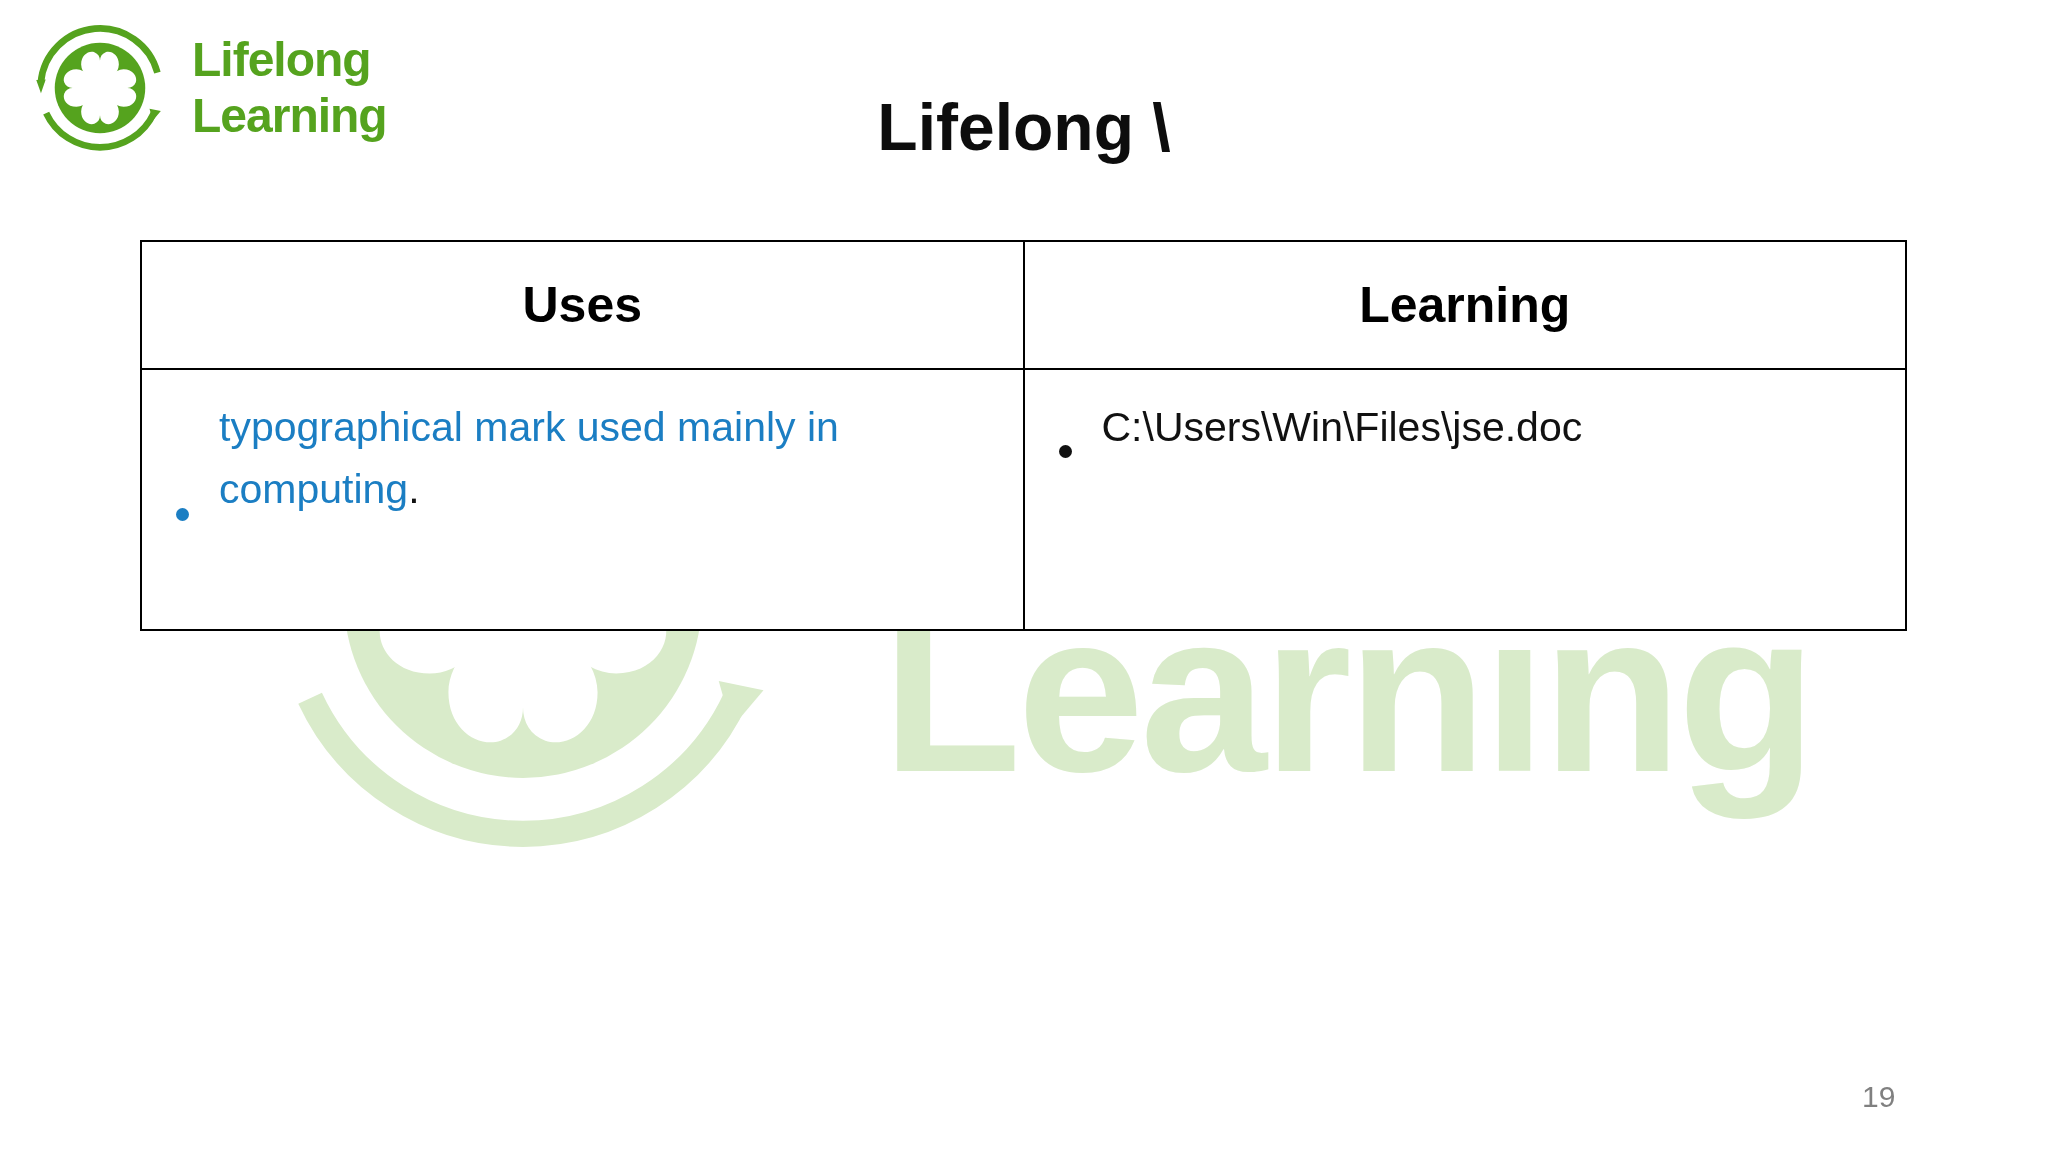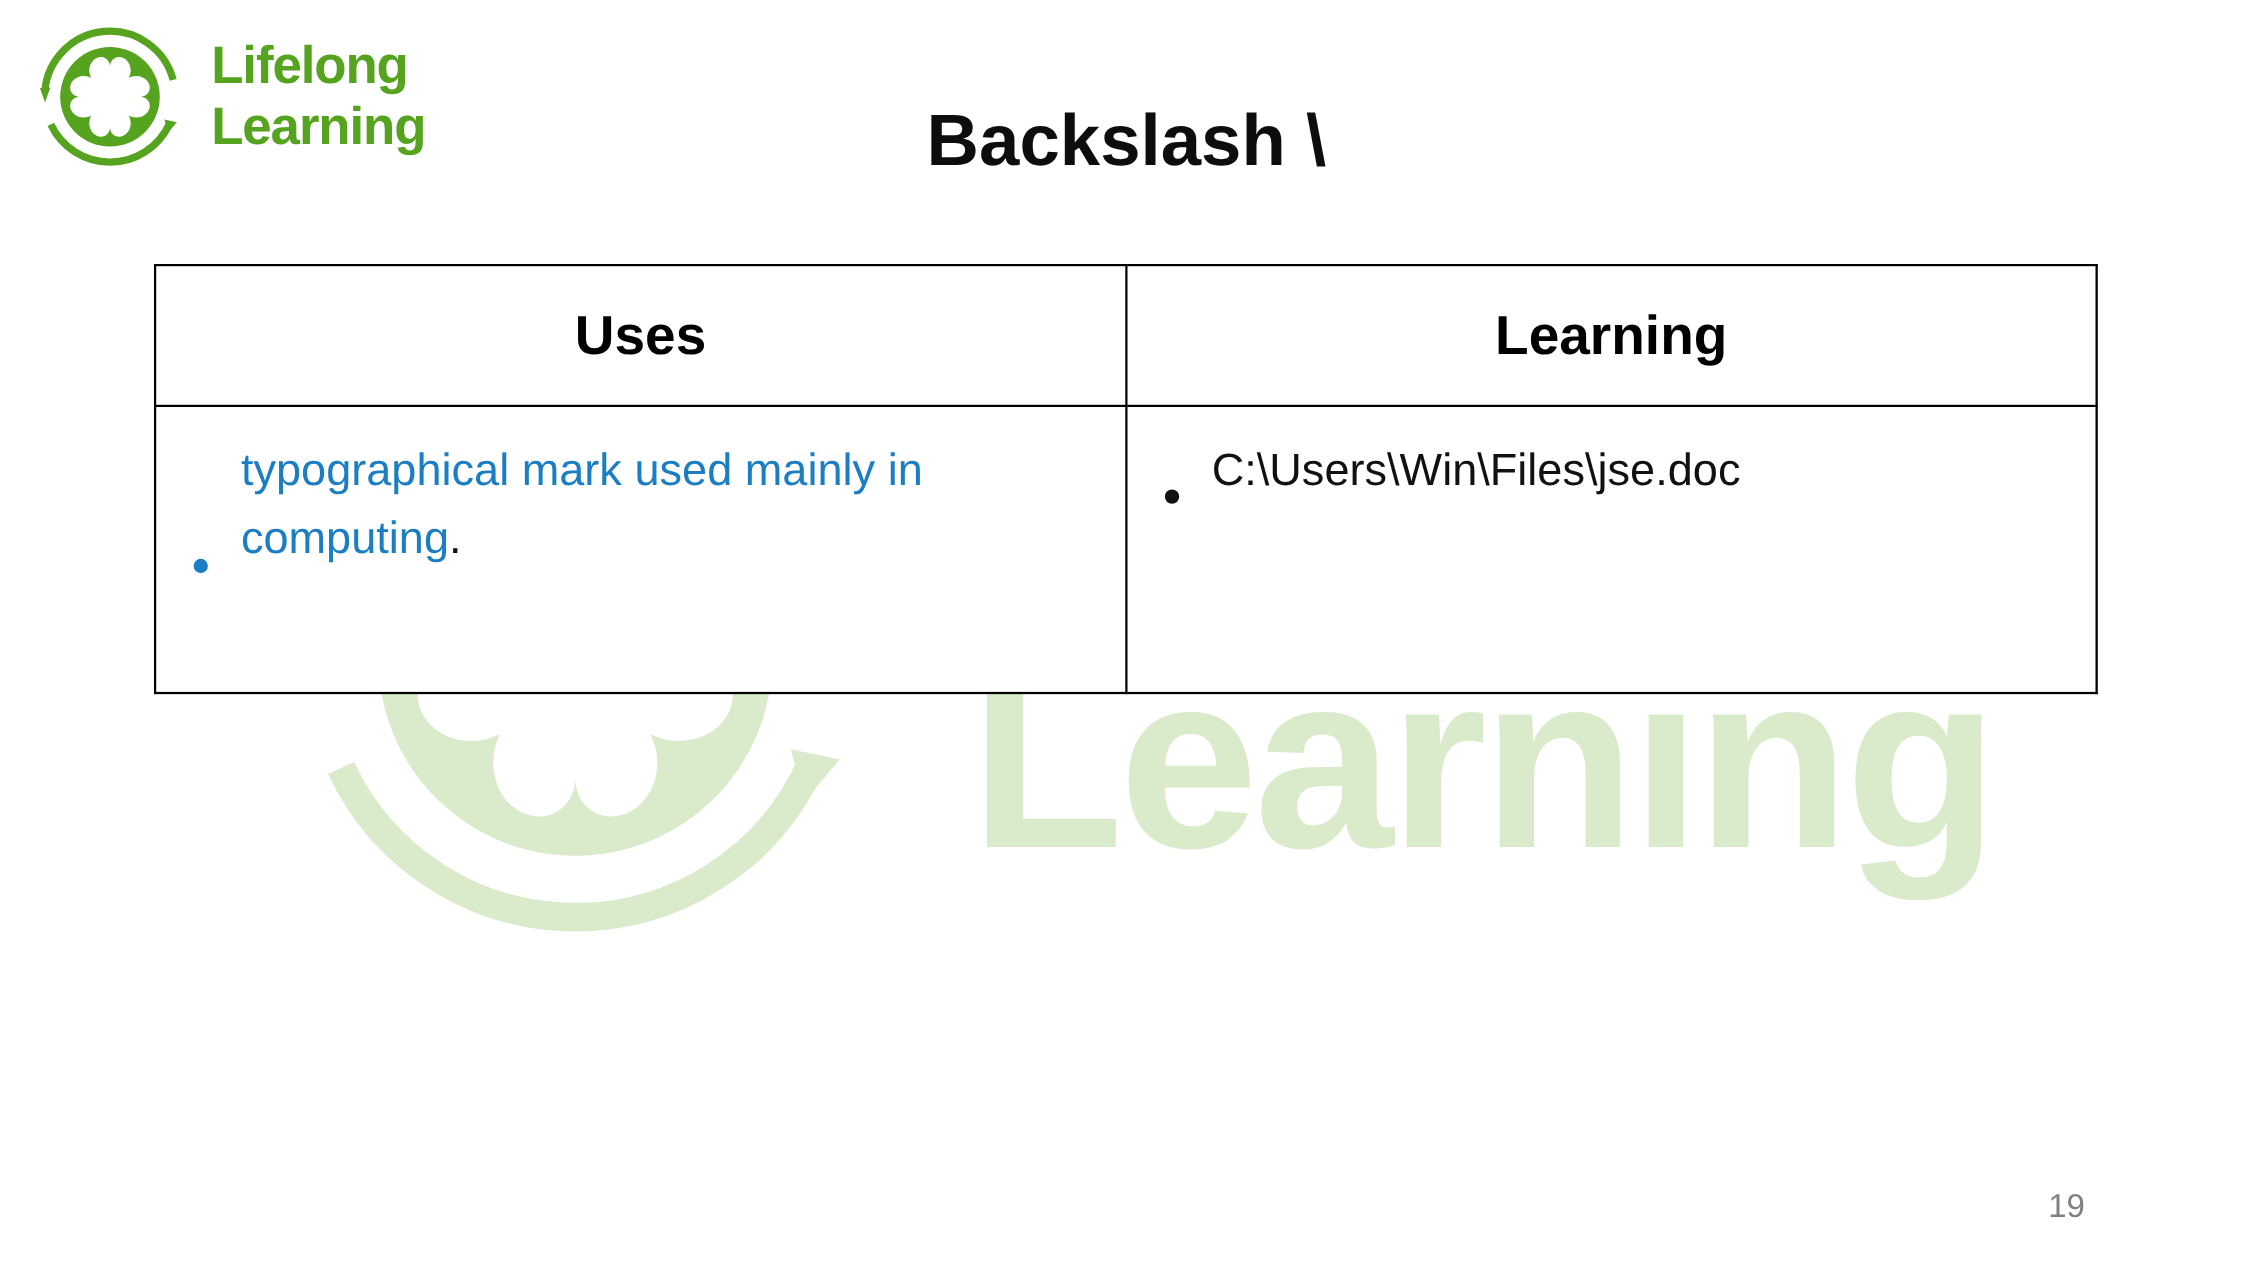--- a/index.html
+++ b/index.html
@@ -30,21 +30,21 @@
   .wm-text {
     position: absolute; left: 882px; top: 578px;
     font-size: 228px; font-weight: bold; line-height: 1; letter-spacing: -4px;
   }
 
   
   .uses-table {
     position: absolute; left: 140px; top: 240px;
     width: 1767px; height: 389px;
     border-collapse: collapse; table-layout: fixed;
-    background: #22c55e; z-index: 1;
+    background: #8b5cf6; z-index: 1;
   }
   .uses-table th, .uses-table td {
     border: 2px solid #000000;
     background: #ffffff;
     vertical-align: top;
     padding: 0;
   }
   .uses-table th {
     height: 126px;
     font-size: 50px; font-weight: bold; color: #000000;
@@ -116,21 +116,21 @@
           <use href="#leaf" transform="rotate(270)"></use>
         </g>
       </g>
     </svg>
     <div class="logo-text" style="color:#55a31e;">
       <div>Lifelong</div>
       <div>Learning</div>
     </div>
   </div>
 
-  <div class="title">Backslash \</div>
+  <div class="title">Lifelong \</div>
 
   <table class="uses-table">
     <colgroup>
         <col style="width:50%">
         <col style="width:50%">
       </colgroup>
     <thead>
       <tr>
         <th>Uses</th>
         <th>Learning</th>

